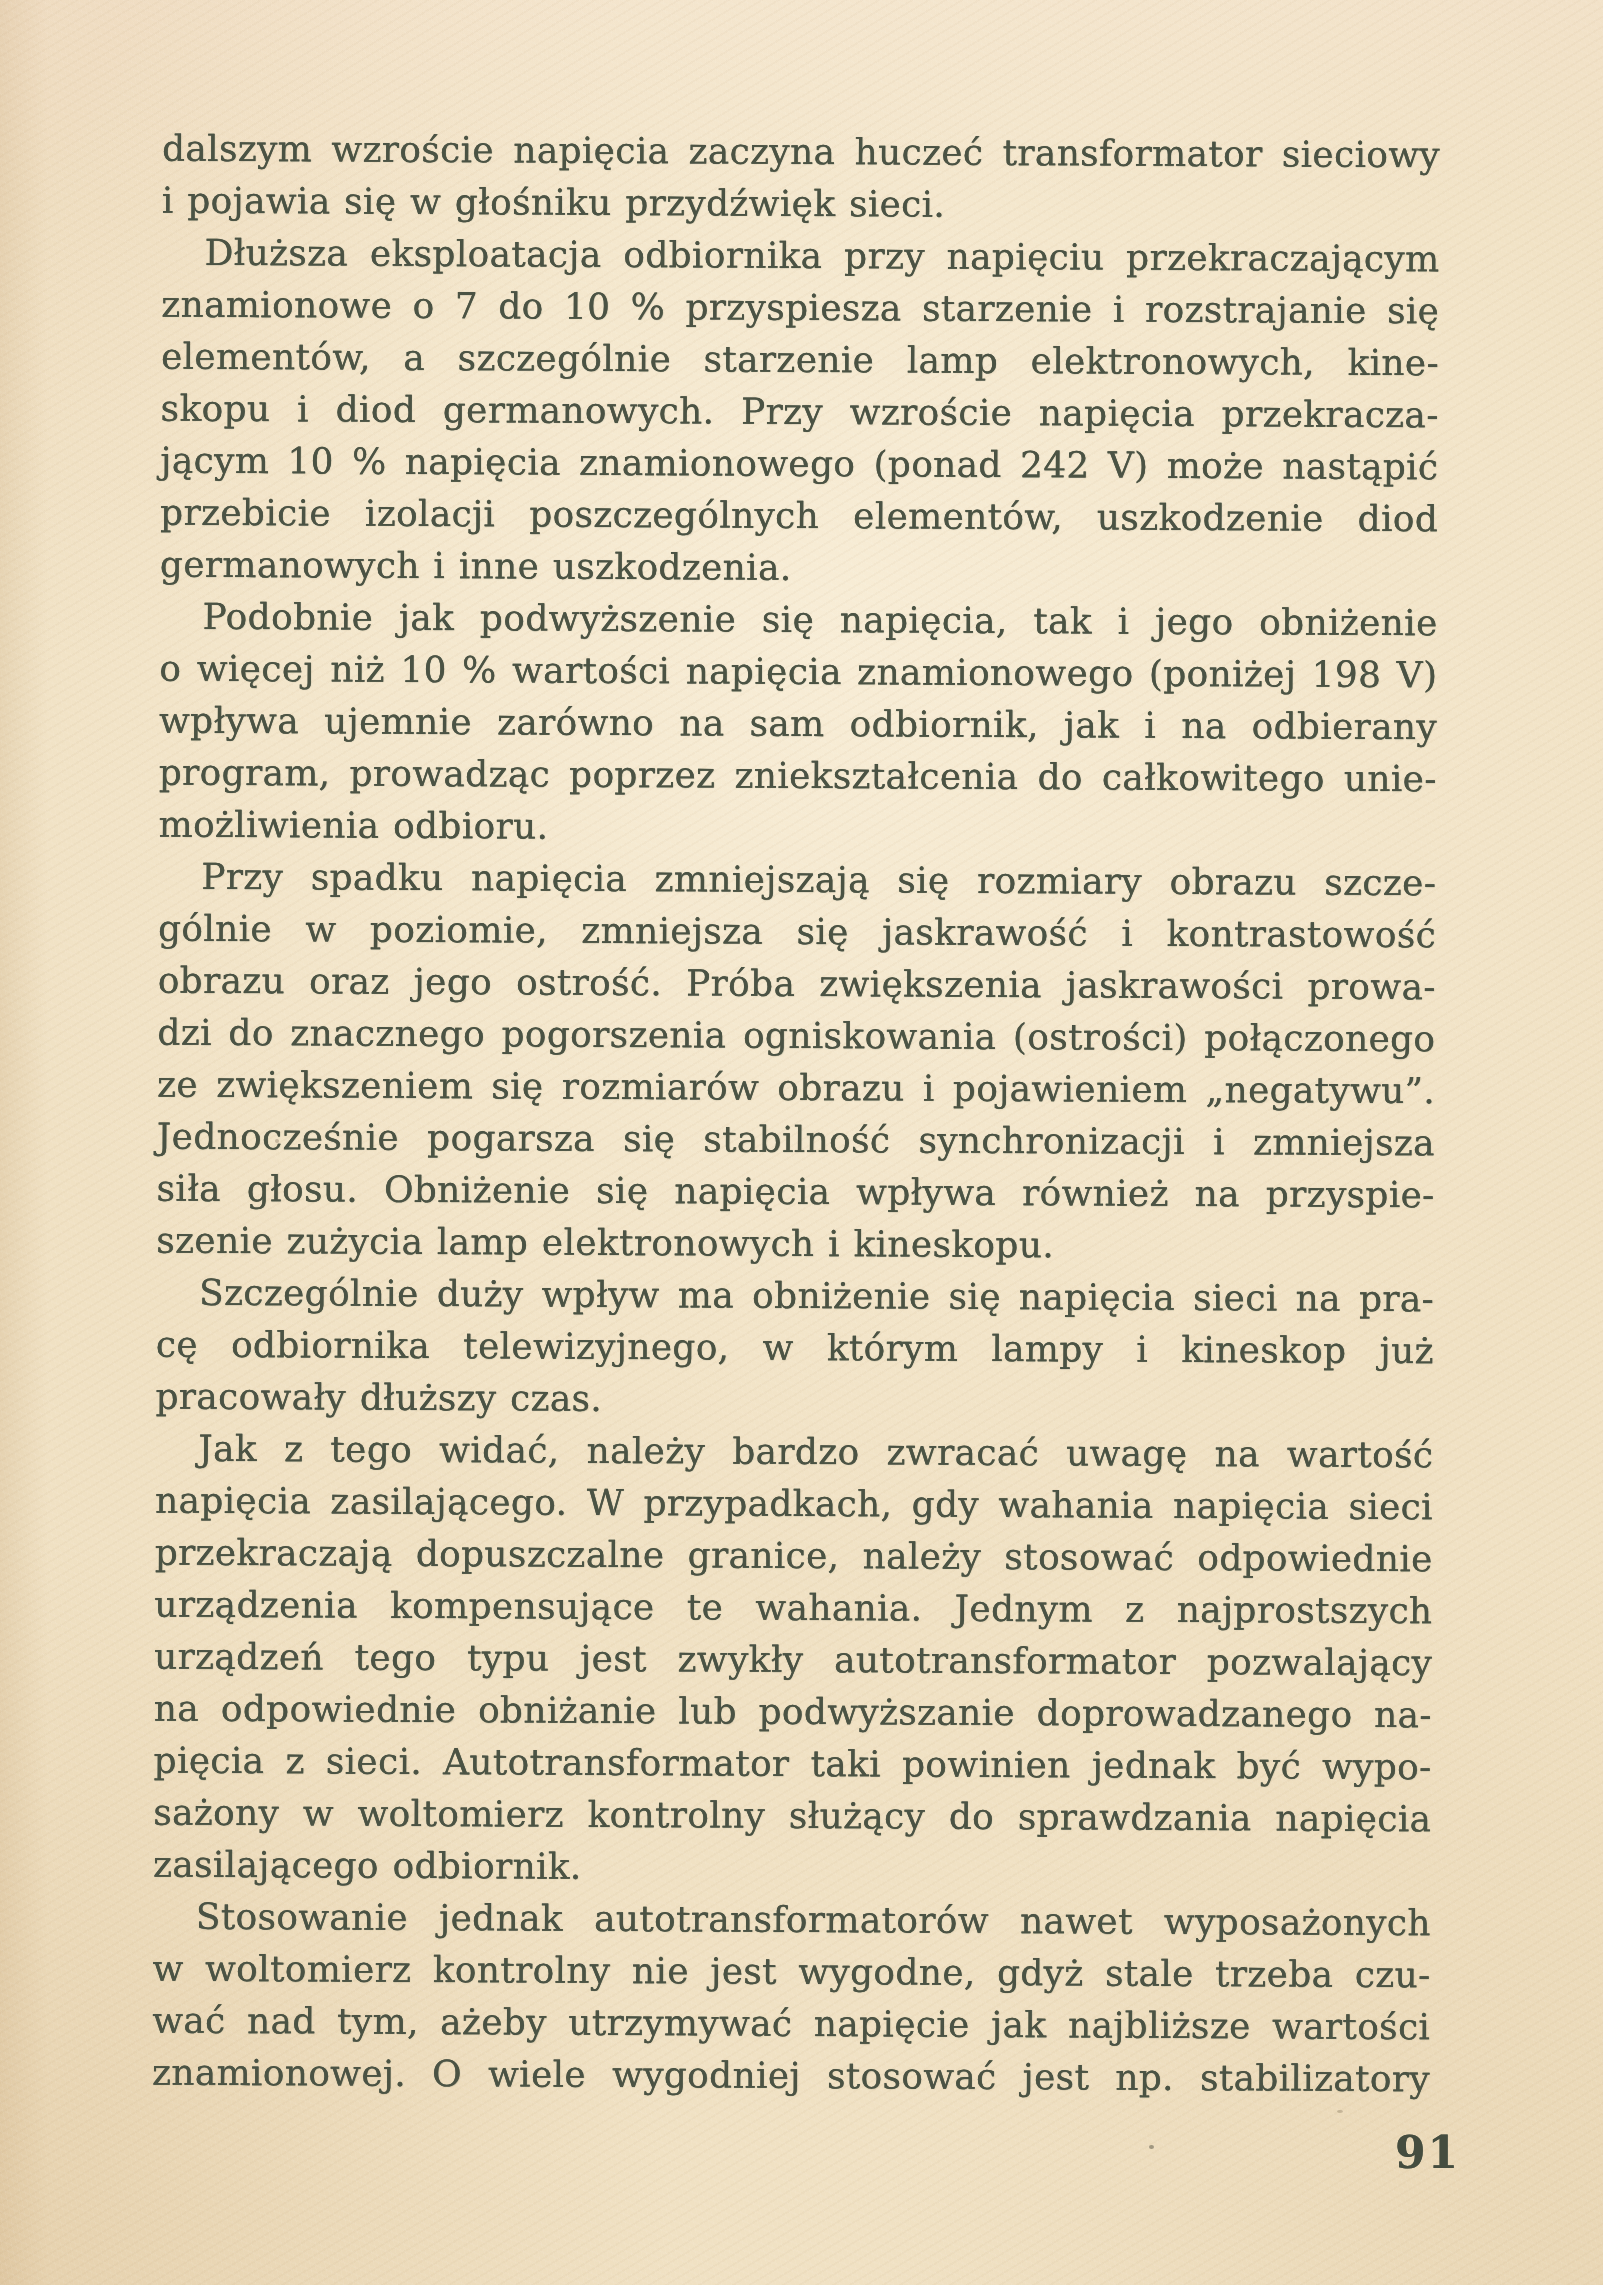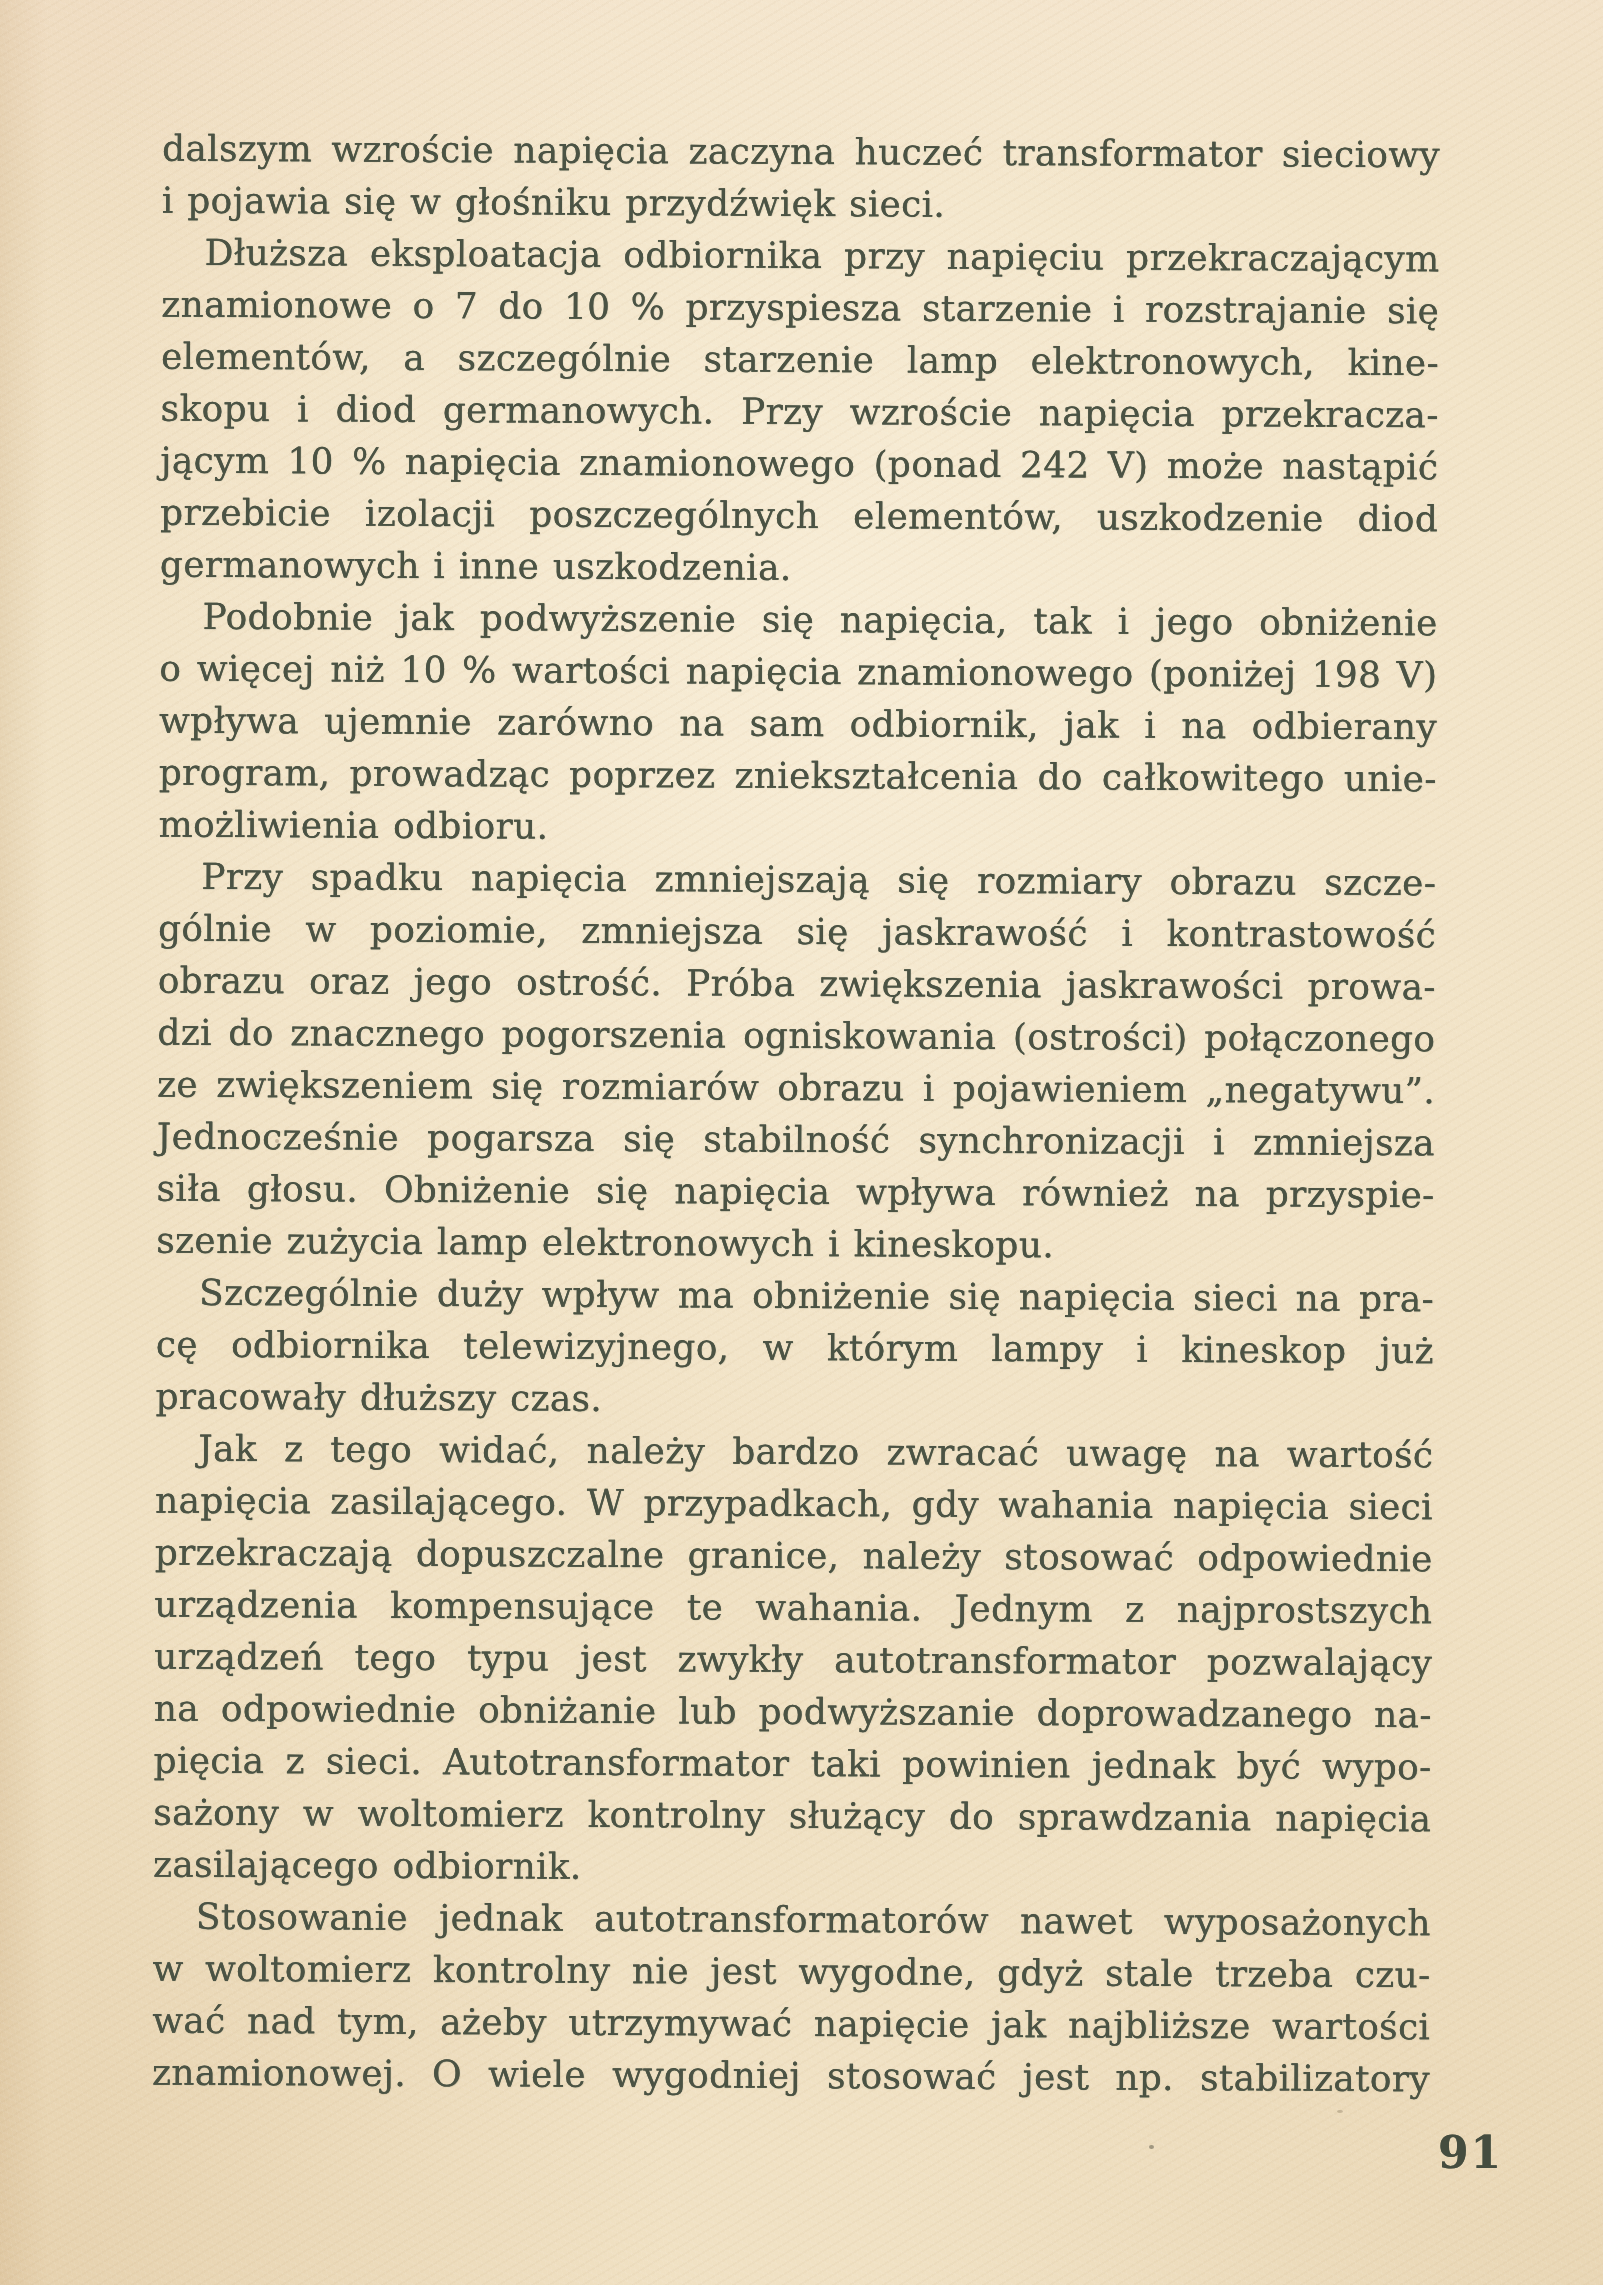--- a/index.html
+++ b/index.html
@@ -56,21 +56,20 @@
   .page-number {
     position: absolute;
     top: 2130px;
     left: 1395px;
     font-size: 44px;
     line-height: 46px;
     font-weight: 700;
     letter-spacing: 1.9px;
     color: #454d3f;
     text-shadow: 0 0 0.6px rgba(69,77,63,0.8);
-    margin-left: 43px;
   }
 
   .speck {
     position: absolute;
     border-radius: 50%;
     background: rgba(96,92,74,0.55);
   }
   .speck.s1 { left: 1149px; top: 2145px; width: 4.8px; height: 3.8px; }
   .speck.s2 { left: 275px;  top: 1139px; width: 3.8px; height: 3.8px; background: rgba(120,100,80,0.35); }
   .speck.s3 { left: 1337px; top: 2110px; width: 5.8px; height: 2.9px; background: rgba(110,95,70,0.30); }

